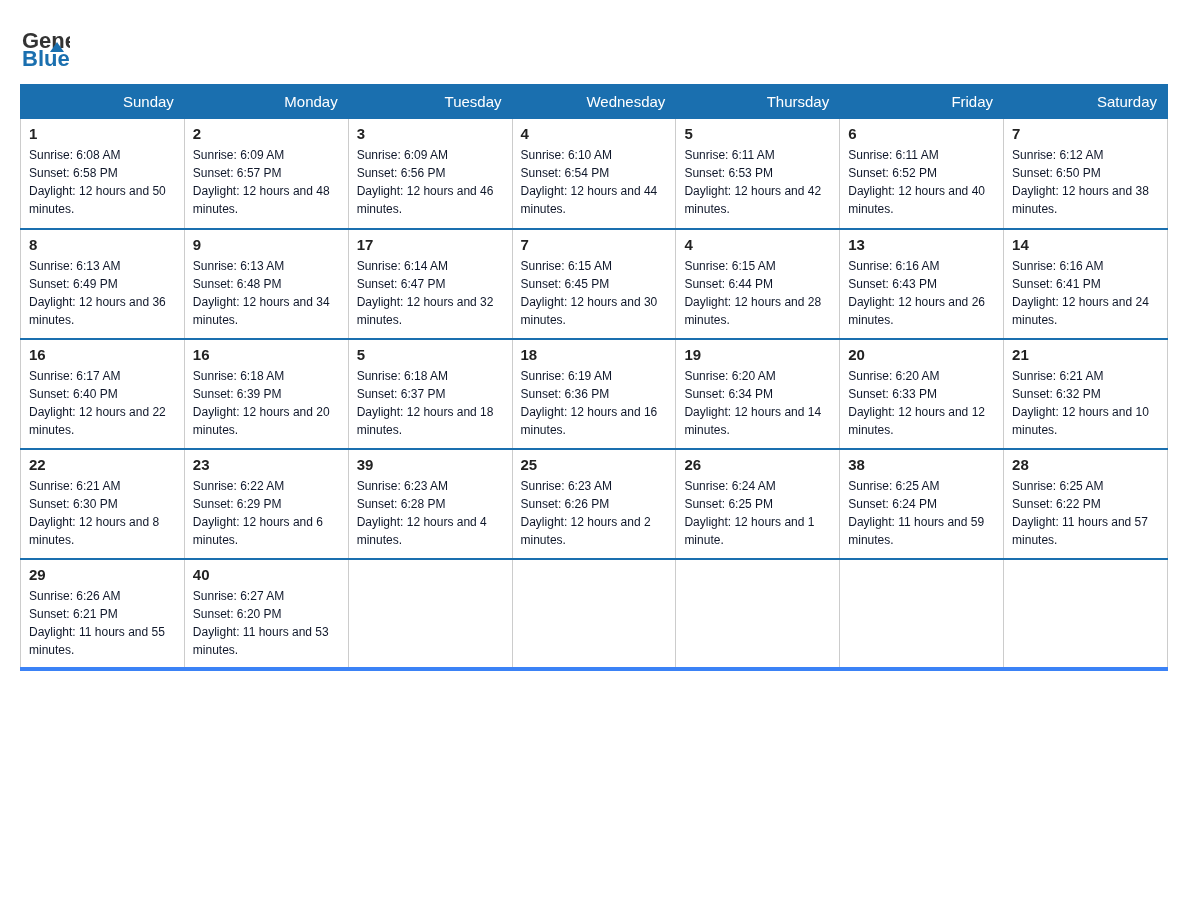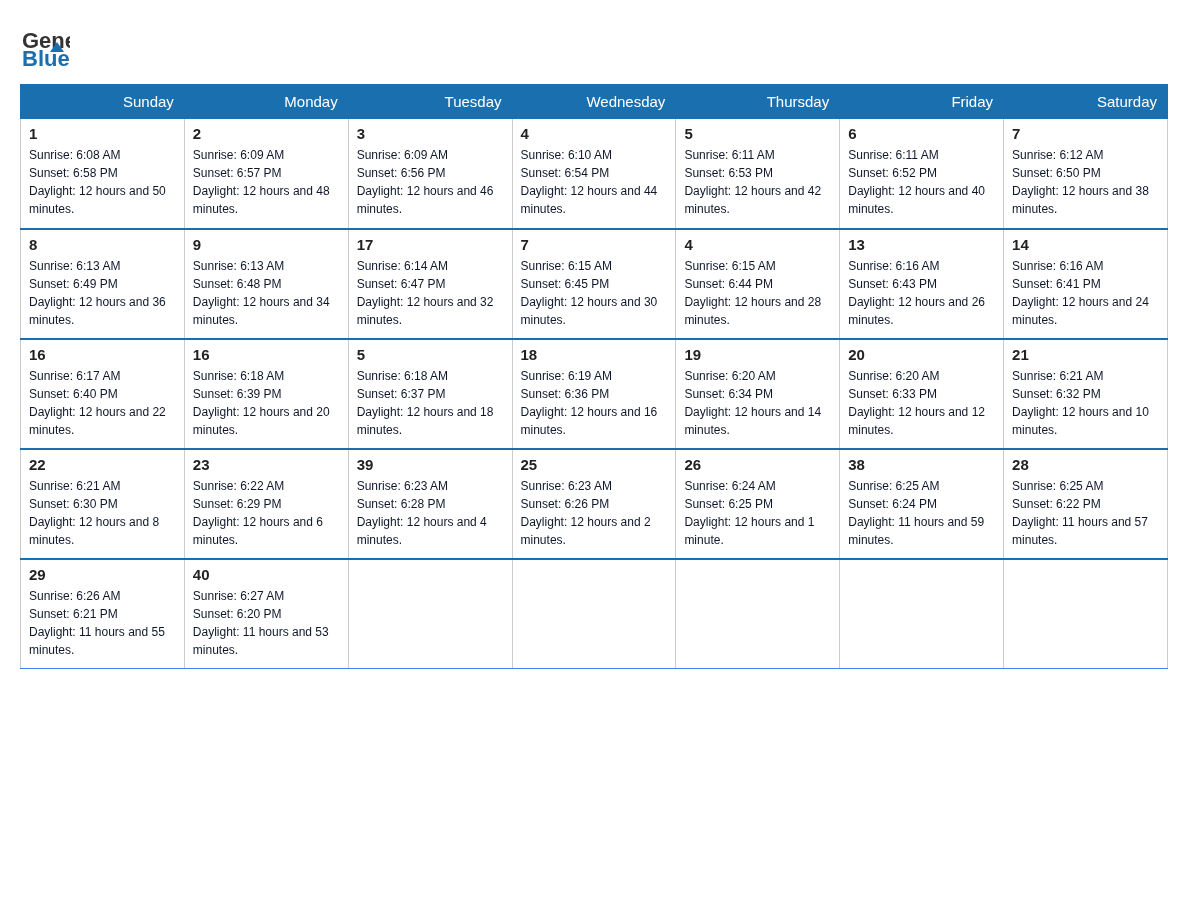--- a/index.html
+++ b/index.html
@@ -65,21 +65,21 @@
     }
     .day-info {
       font-size: 12px;
       line-height: 1.5;
       color: #0f172a;
     }
     tr td {
       border-bottom: 2px solid #1a6faf;
     }
     tr:last-child td {
-      border-bottom: 1px solid #3b82f6;
+      border-bottom: 4px solid #3b82f6;
     }
     .empty-cell {
       background: #fff;
     }
   </style>
 </head>
 <body>
 
 <div class="header-section">
   <div class="logo">

